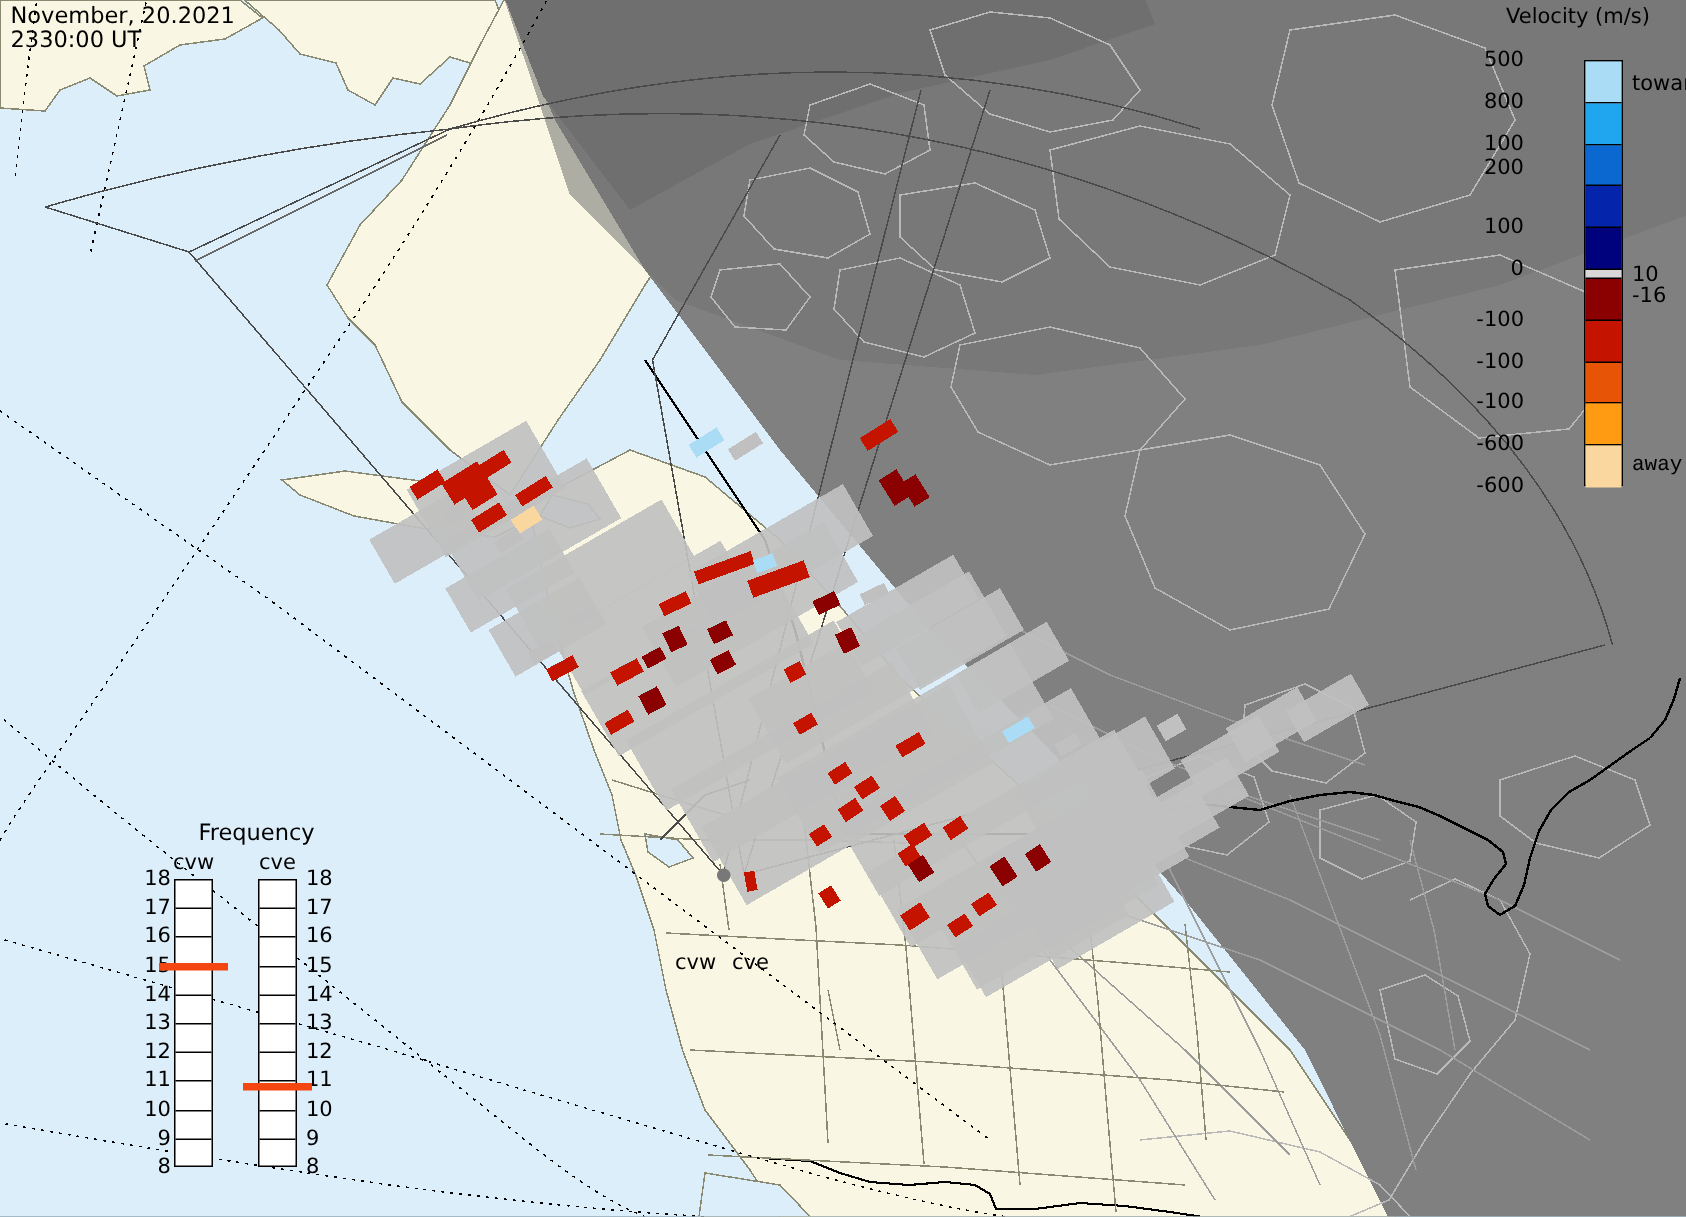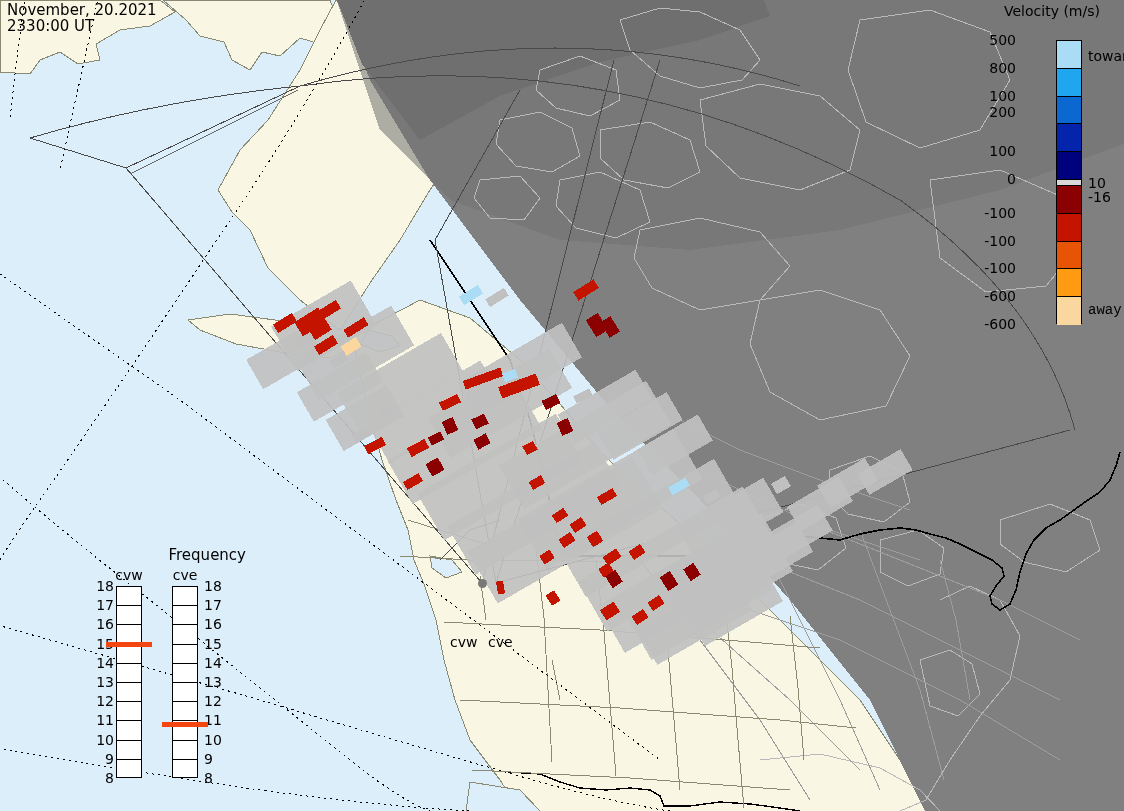--- a/index.html
+++ b/index.html
@@ -16,21 +16,21 @@
   #vel-title{position:absolute;left:2px;top:1px;width:144px;text-align:center;font-size:14px;color:#000;}
   .cbar-box{position:absolute;left:78px;top:38px;width:26px;height:284px;border:1px solid #000;box-sizing:border-box;}
   .cb-seg{position:absolute;left:0;width:100%;box-sizing:border-box;border-bottom:1px solid #000;}
   .cb-seg:last-child{border-bottom:none;}
   .cb-tick{position:absolute;right:108px;width:60px;text-align:right;font-size:14px;color:#000;
            transform:translateY(-50%);white-space:nowrap;}
   .cb-side{position:absolute;left:110px;font-size:14px;color:#000;transform:translateY(-50%);white-space:nowrap;}
 
   
   #freq-panel{position:absolute;left:96px;top:546px;width:150px;height:240px;}
-  #freq-title{position:absolute;left:0;top:0;width:150px;text-align:right;font-size:15px;color:#000;}
+  #freq-title{position:absolute;left:0;top:0;width:150px;text-align:center;font-size:15px;color:#000;}
   .fr-name{position:absolute;top:21px;font-size:14px;color:#000;text-align:center;width:40px;}
   .fr-bar{position:absolute;top:40px;width:26px;height:192px;border:1px solid #000;box-sizing:border-box;background:#fff;}
   .fr-cell{position:absolute;left:0;width:100%;height:19.2px;box-sizing:border-box;border-bottom:1px solid #000;}
   .fr-cell:last-child{border-bottom:none;}
   .fr-lab{position:absolute;font-size:14px;color:#000;transform:translateY(-50%);white-space:nowrap;}
   .fr-mark{position:absolute;height:5px;background:#f44611;}
 
   
   .site-label{position:absolute;font-size:14px;color:#000;white-space:nowrap;}
   #site-dot{position:absolute;width:9px;height:9px;border-radius:50%;background:#787878;}

